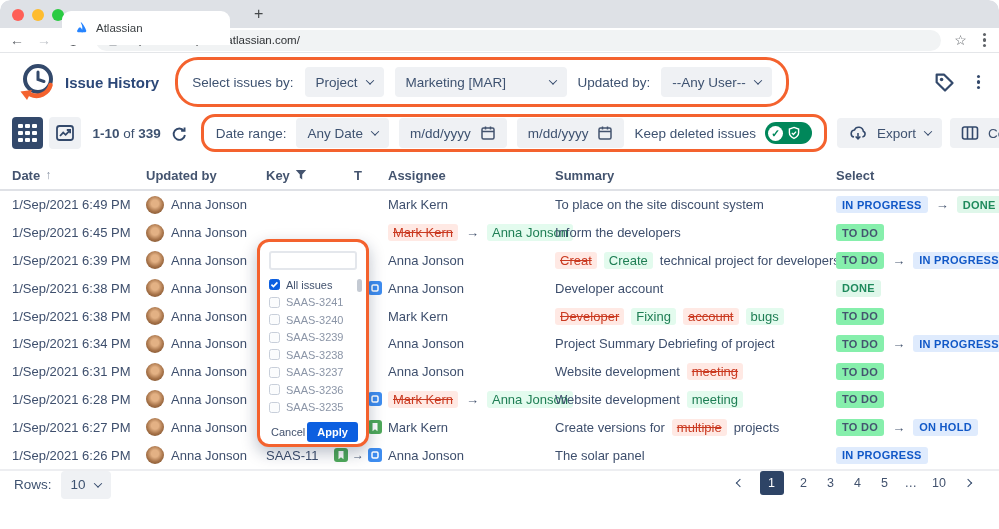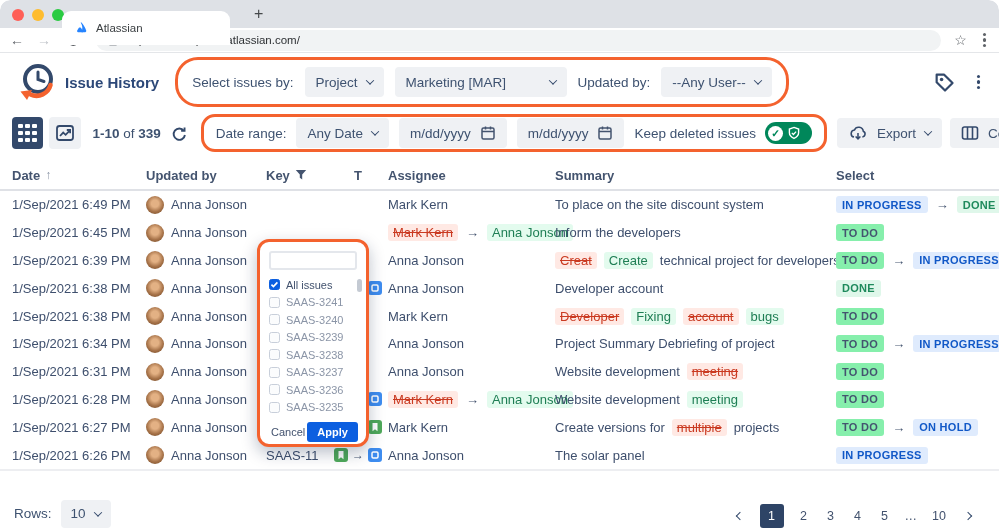--- a/index.html
+++ b/index.html
@@ -102,21 +102,21 @@
   .cbx { width:11px; height:11px; border:1.5px solid #C8CFDA; border-radius:2.5px; background:#FBFCFD;
          flex:none; display:flex; align-items:center; justify-content:center; }
   .cbx.checked { background:#0C5FE0; border-color:#0C5FE0; }
   .pfoot { display:flex; justify-content:space-between; align-items:center; margin-top:9px; }
   .cancel { font-size:11px; color:#42526E; background:none; border:none; cursor:pointer; padding:2px; font-family:inherit; }
   .apply { font-size:11px; font-weight:700; color:#fff; background:#0C5FE0; border:none; border-radius:3px;
            padding:4px 10px; cursor:pointer; font-family:inherit; }
   .pthumb { position:absolute; right:4px; top:37px; width:5px; height:13px; border-radius:3px; background:#C4CAD3; }
 
   
-  .pagefoot { height:59px; border-top:2px solid #EDEEF1; display:flex; align-items:flex-end; padding:0 14px; }
+  .pagefoot { height:59px; border-top:2px solid #EDEEF1; display:flex; align-items:flex-start; padding:0 14px; }
   .rows-select { display:flex; align-items:center; gap:9px; font-size:13px; color:#3E5270; }
   .pill.small { height:28px; padding:0 10px; }
   .pag { margin-left:auto; margin-right:10px; display:flex; align-items:center; gap:13px;
          font-size:12.5px; color:#42526E; }
   .page { background:none; border:none; font-size:12.5px; color:#42526E; cursor:pointer;
           min-width:14px; padding:2px; font-family:inherit; }
   .page.active { background:#2E4466; color:#fff; width:24px; height:24px; border-radius:3px;
                  display:flex; align-items:center; justify-content:center; }
   .pchev { background:none; border:none; cursor:pointer; padding:4px; display:flex; }
   .pchev i { display:block; width:6px; height:6px; border-right:1.8px solid #33496B; border-bottom:1.8px solid #33496B; }

